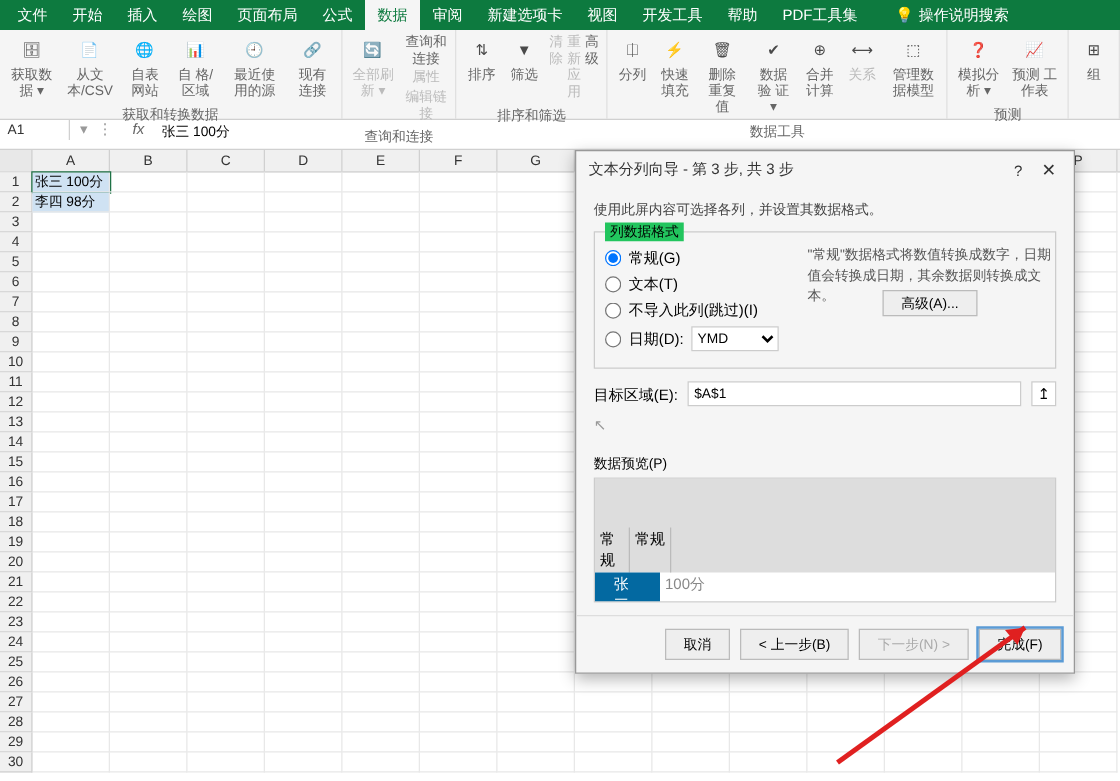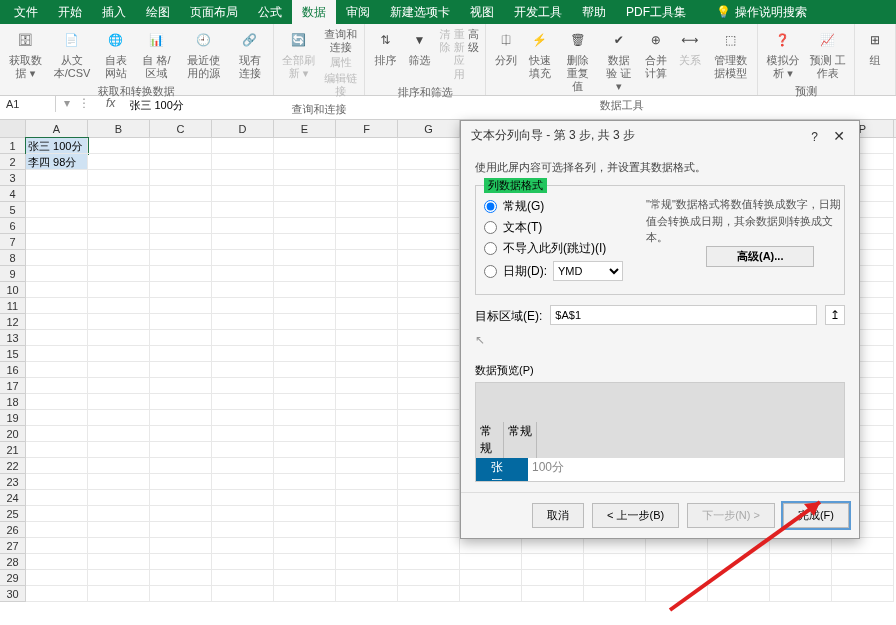--- a/index.html
+++ b/index.html
@@ -38,21 +38,21 @@
     .wizard-title { display: flex; justify-content: space-between; align-items: center; padding: 6px 10px; font-size: 12px; color: #333; }
     .wizard-close { cursor: pointer; padding: 0 4px; font-size: 14px; }
     .wizard-help { cursor: pointer; padding: 0 8px; }
     .wizard-body { padding: 10px 14px; }
     .wizard-desc { font-size: 11px; color: #444; margin-bottom: 10px; }
     .fieldset { border: 1px solid #ccc; padding: 8px; margin-bottom: 10px; position: relative; }
     .fieldset-title { position: absolute; top: -8px; left: 8px; background: #22c55e; padding: 0 4px; font-size: 11px; }
     .radio-row { display: flex; align-items: center; gap: 6px; margin: 4px 0; font-size: 11px; }
     .hint-box { position: absolute; left: 170px; top: 10px; width: 200px; font-size: 11px; color: #555; line-height: 1.5; }
     .date-select { width: 70px; height: 20px; font-size: 11px; border: 1px solid #ccc; background: #fff; }
-    .adv-btn { position: absolute; left: 230px; top: 60px; padding: 2px 30px; background: #eee; border: 1px solid #bbb; font-size: 11px; cursor: pointer; font-weight: bold; }
+    .adv-btn { position: absolute; left: 230px; top: 46px; padding: 2px 14px; background: #eee; border: 1px solid #bbb; font-size: 11px; cursor: pointer; }
     .target-row { display: flex; align-items: flex-end; gap: 8px; margin: 8px 0; font-size: 11px; }
     .target-input { flex: 1; height: 20px; border: 1px solid #ccc; background: #fff; padding: 0 4px; font-size: 11px; }
     .target-up { width: 20px; height: 20px; border: 1px solid #ccc; background: #fff; display: flex; align-items: center; justify-content: center; cursor: pointer; }
     .preview-label { font-size: 11px; margin: 10px 0 4px; }
     .preview-box { border: 1px solid #ccc; background: #fff; height: 100px; position: relative; overflow: hidden; }
     .preview-head { display: flex; background: #ddd; font-size: 10px; }
     .preview-head span { padding: 1px 4px; border-right: 1px solid #bbb; margin-top: 39px; }
     .preview-head span:first-child { width: 28px; }
     .preview-row { display: flex; font-size: 10px; }
     .preview-row span:first-child { width: 52px; background: #0369a1; color: #fff; padding: 1px 15px; }
@@ -458,20 +458,37 @@
         <div class="cell"></div>
         <div class="cell"></div>
         <div class="cell"></div>
         <div class="cell"></div>
         <div class="cell"></div>
         <div class="cell"></div>
         <div class="cell"></div>
         <div class="cell"></div>
       </div>
       <div class="row">
+        <div class="row-header">14</div>
+        <div class="cell"></div>
+        <div class="cell"></div>
+        <div class="cell"></div>
+        <div class="cell"></div>
+        <div class="cell"></div>
+        <div class="cell"></div>
+        <div class="cell"></div>
+        <div class="cell"></div>
+        <div class="cell"></div>
+        <div class="cell"></div>
+        <div class="cell"></div>
+        <div class="cell"></div>
+        <div class="cell"></div>
+        <div class="cell"></div>
+      </div>
+      <div class="row">
         <div class="row-header">15</div>
         <div class="cell"></div>
         <div class="cell"></div>
         <div class="cell"></div>
         <div class="cell"></div>
         <div class="cell"></div>
         <div class="cell"></div>
         <div class="cell"></div>
         <div class="cell"></div>
         <div class="cell"></div>

